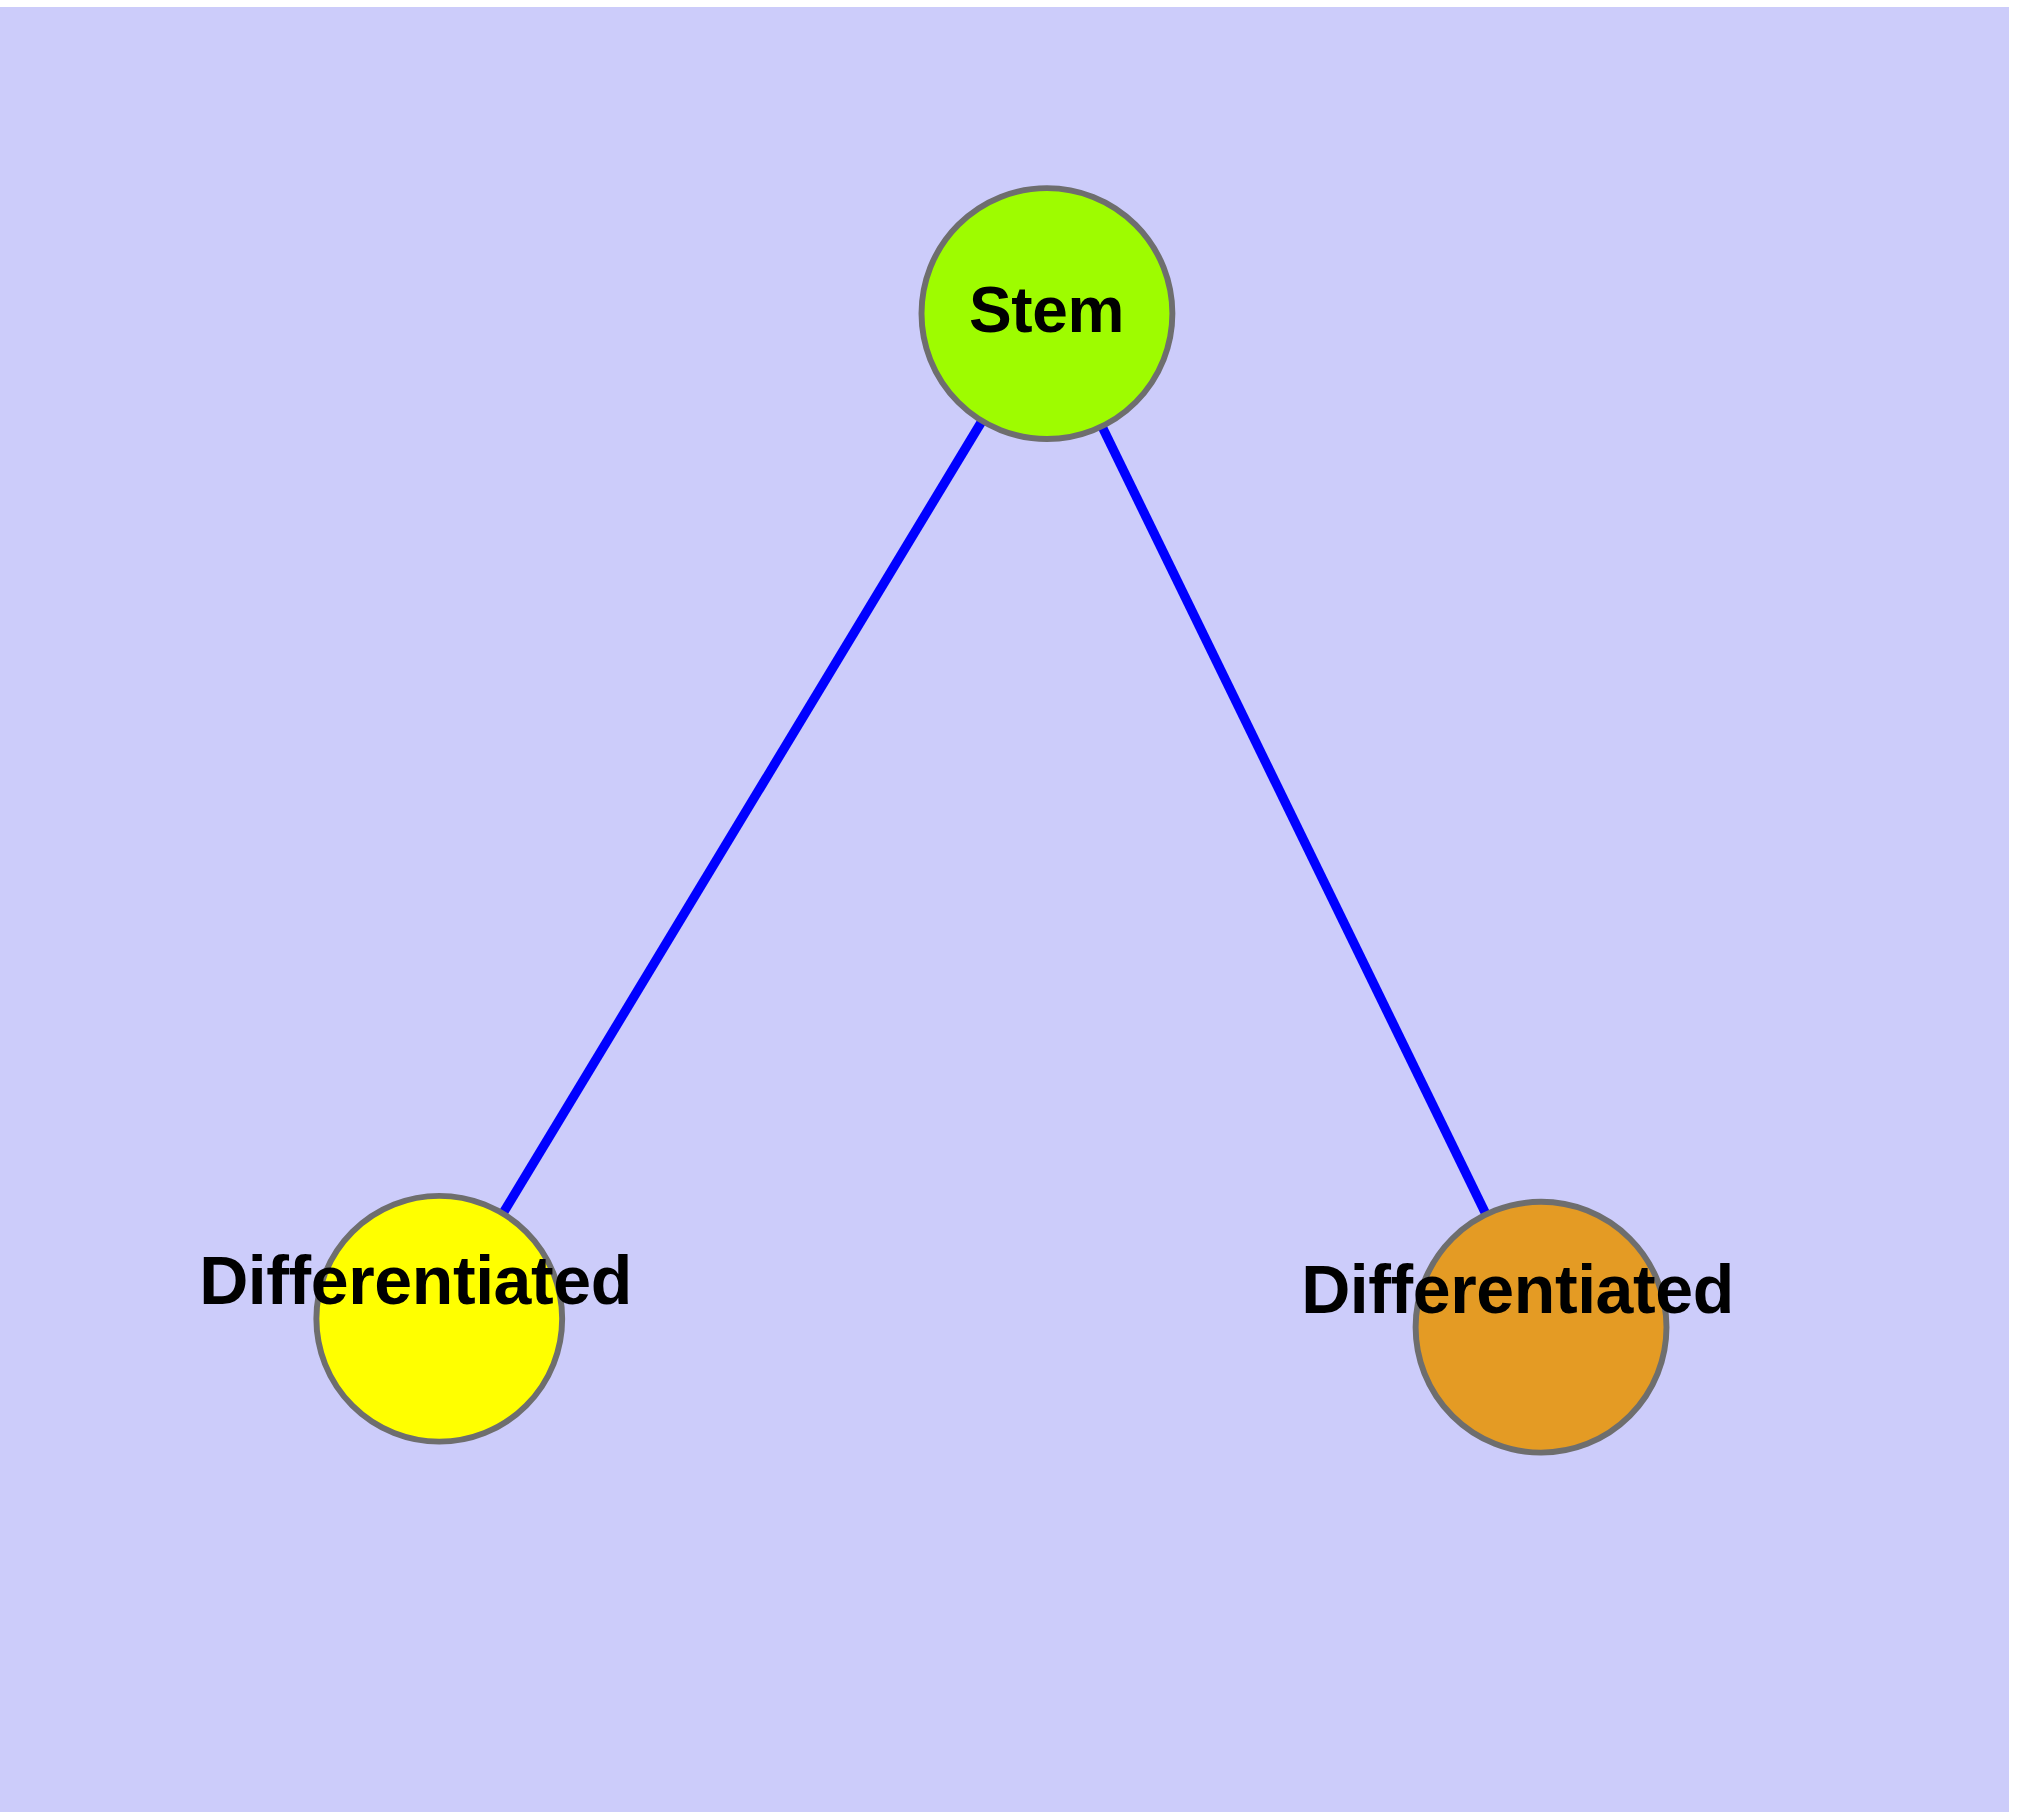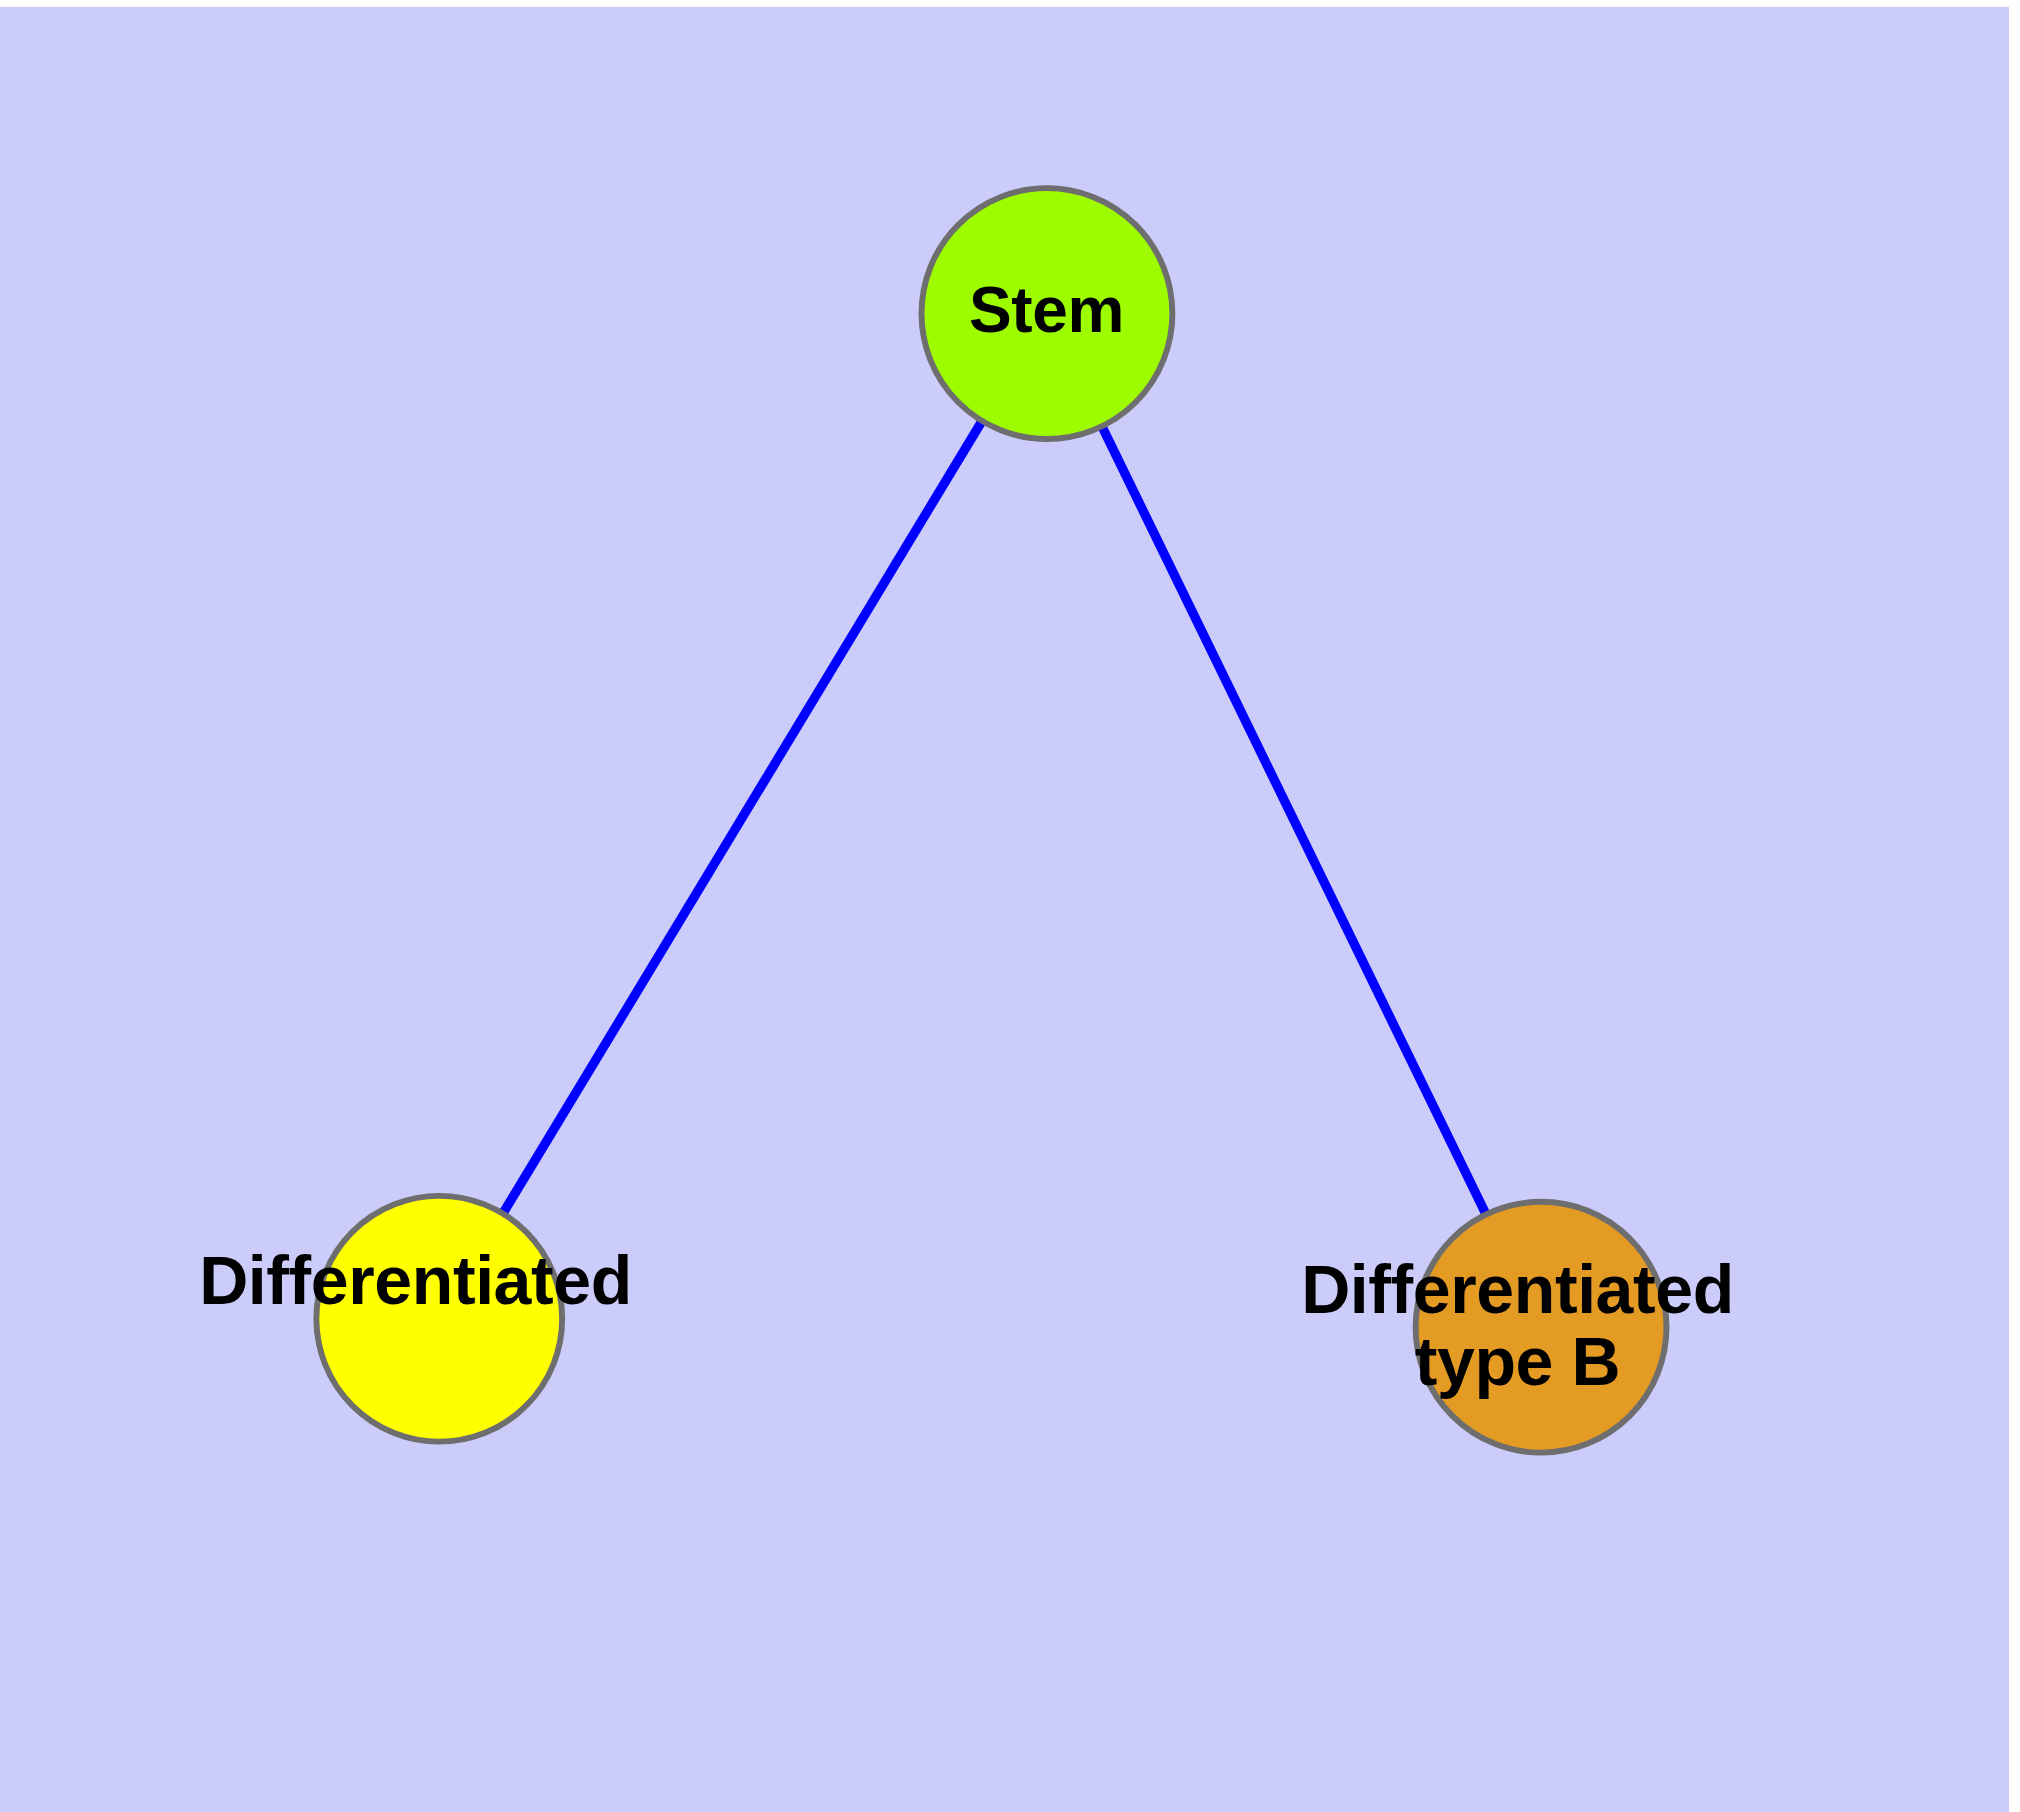--- a/index.html
+++ b/index.html
@@ -93,16 +93,16 @@
       <circle id="node-stem" class="node-circle" cx="1235" cy="370" r="148" fill="#9efc00" stroke="#6e6e6e"></circle>
       <circle id="node-diff-a" class="node-circle" cx="518" cy="1556" r="145" fill="#ffff00" stroke="#6e6e6e"></circle>
       <circle id="node-diff-b" class="node-circle" cx="1818" cy="1566" r="148" fill="#e49b24" stroke="#6e6e6e"></circle>
     </g>
   </svg>
 
   <div class="node-label" id="label-stem" style="color: rgb(0, 0, 0);"><div>Stem</div></div>
 
   <div class="node-label" id="label-type-a" style="color: rgb(0, 0, 0);"><div>Differentiated</div></div>
 
-  <div class="node-label" id="label-type-b" style="color: rgb(0, 0, 0);"><div>Differentiated</div><div>type B</div></div>
+  <div class="node-label" id="label-type-b" style="color: rgb(0, 0, 0);"><div>Differentiated</div></div>
 
 </div>
 
 
 </body></html>

